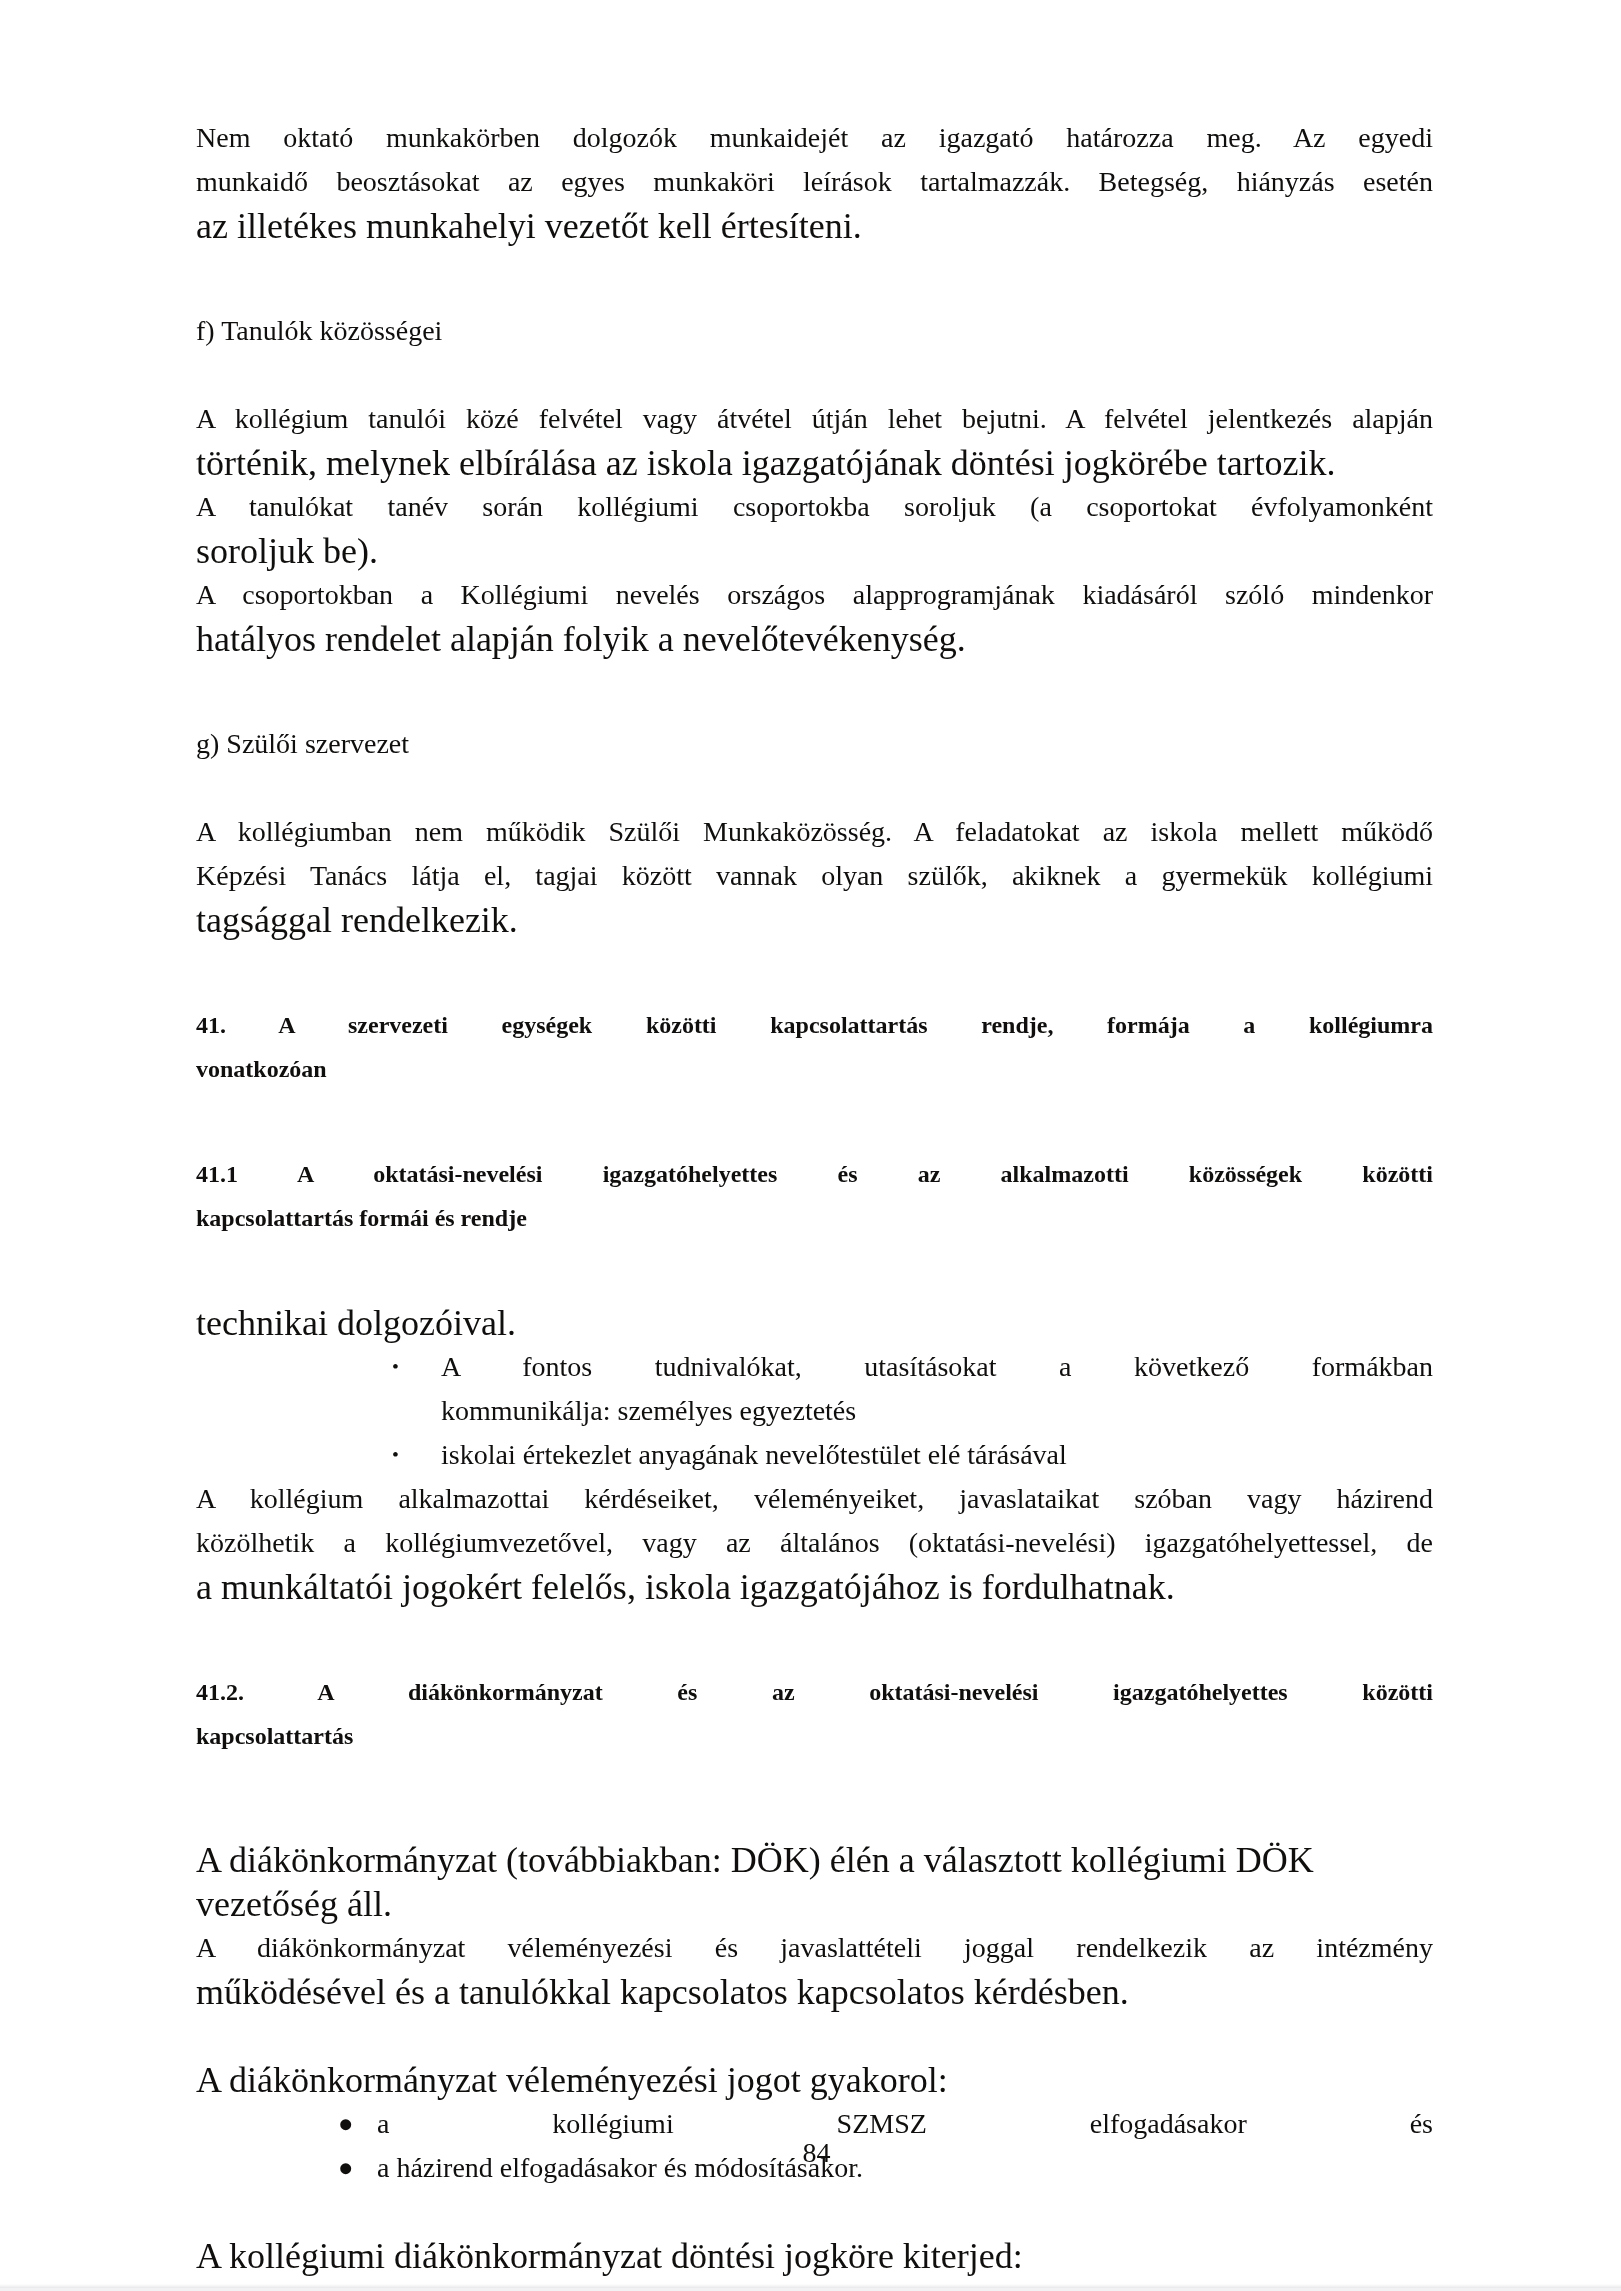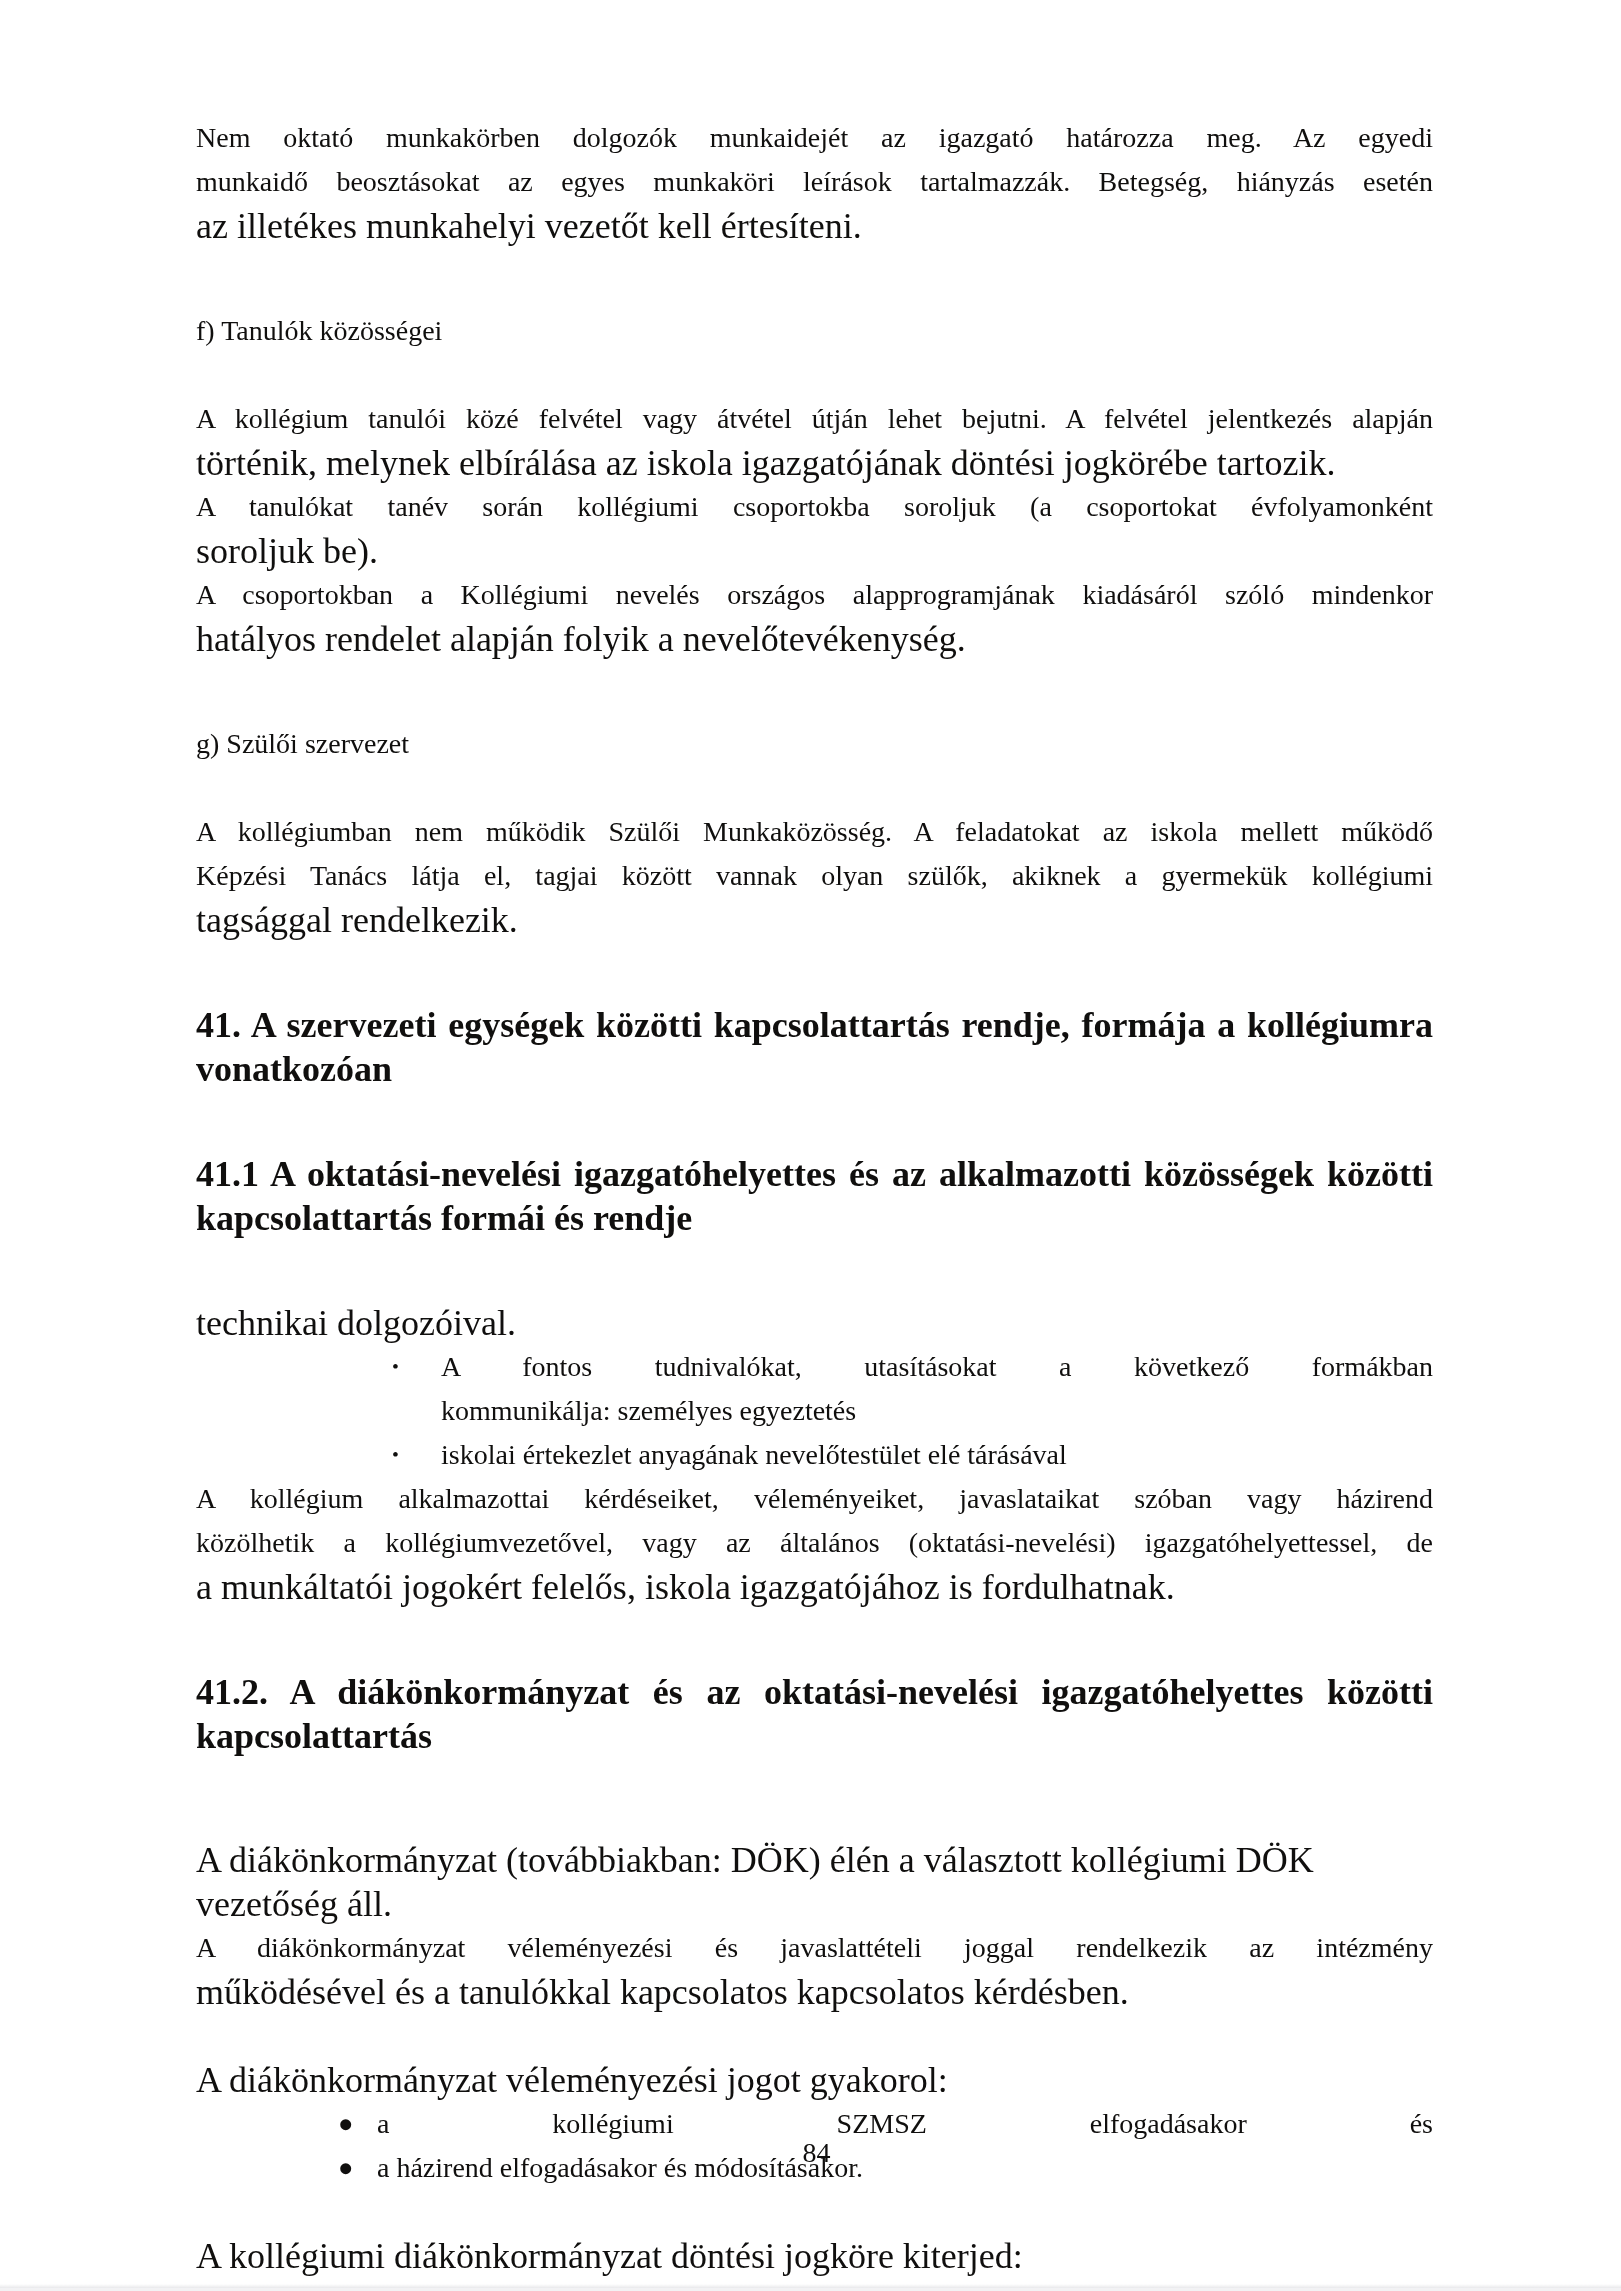--- a/index.html
+++ b/index.html
@@ -38,30 +38,30 @@
   
   .sublabel {
     font-size: 28px;
     line-height: 44px;
     margin: 0;
     text-align: left;
   }
 
   
   .hline-just {
-    font-size: 36px;
+    font-size: 24px;
     line-height: 44px;
     font-weight: bold;
     margin: 0;
     text-align: justify;
     text-align-last: justify;
     white-space: normal;
   }
   .hline-left {
-    font-size: 36px;
+    font-size: 24px;
     line-height: 44px;
     font-weight: bold;
     margin: 0;
     text-align: left;
   }
 
   
   .pline-just {
     font-size: 28px;
     line-height: 44px;

